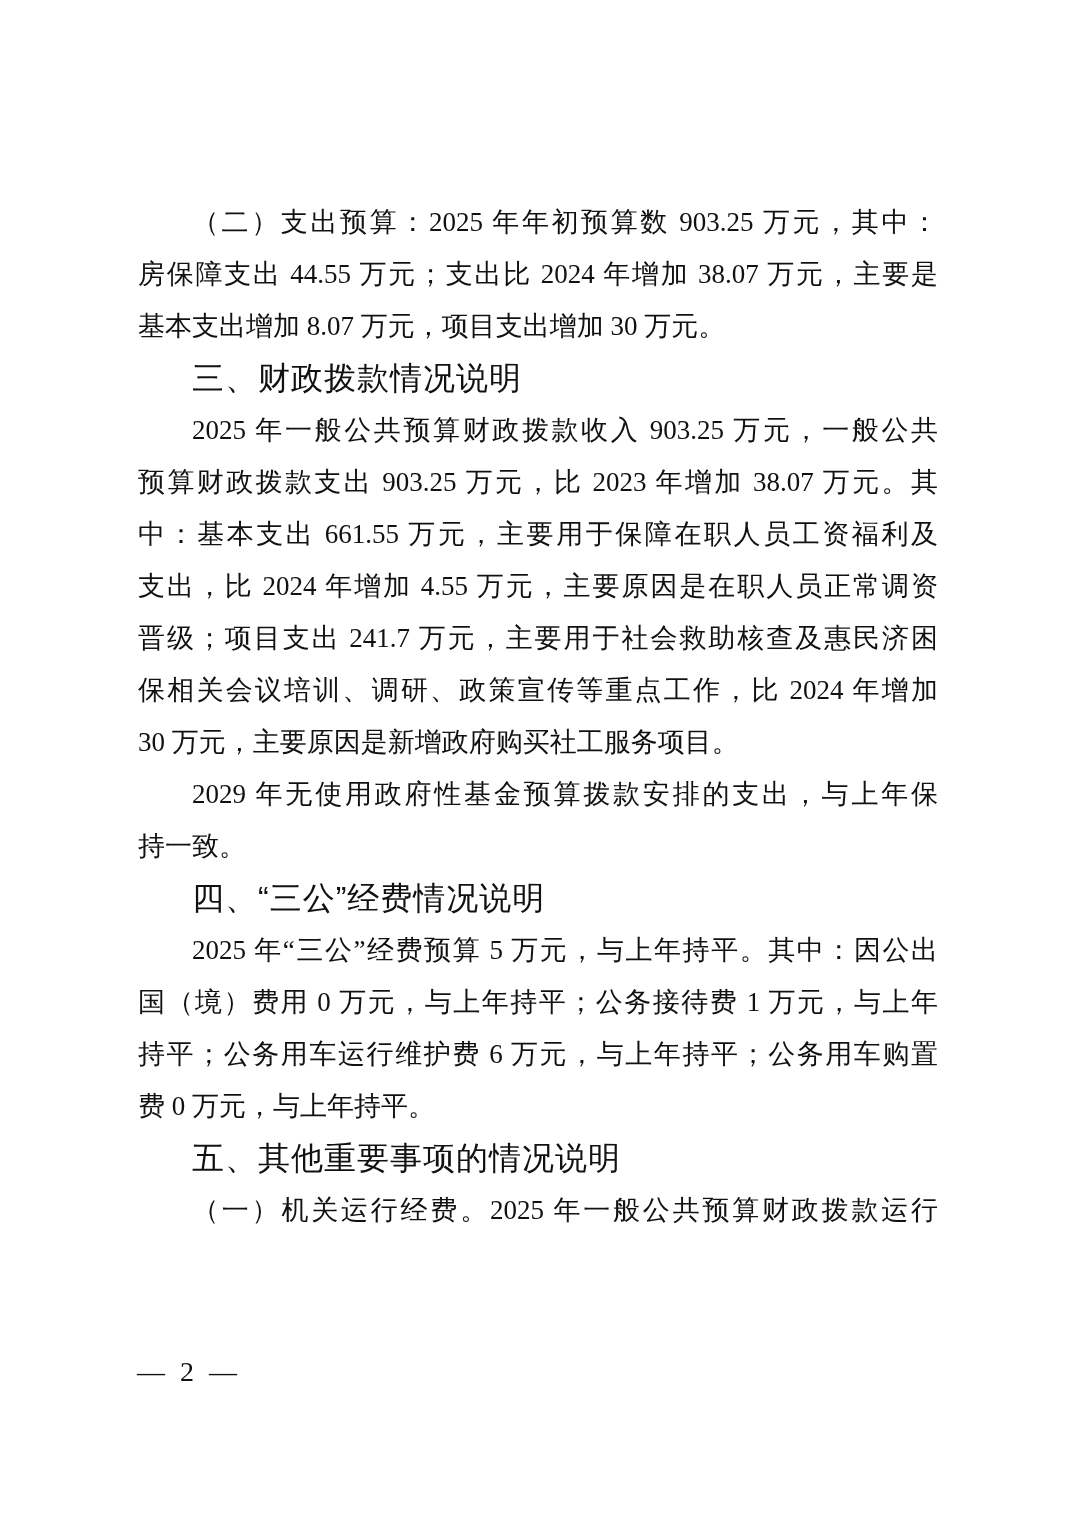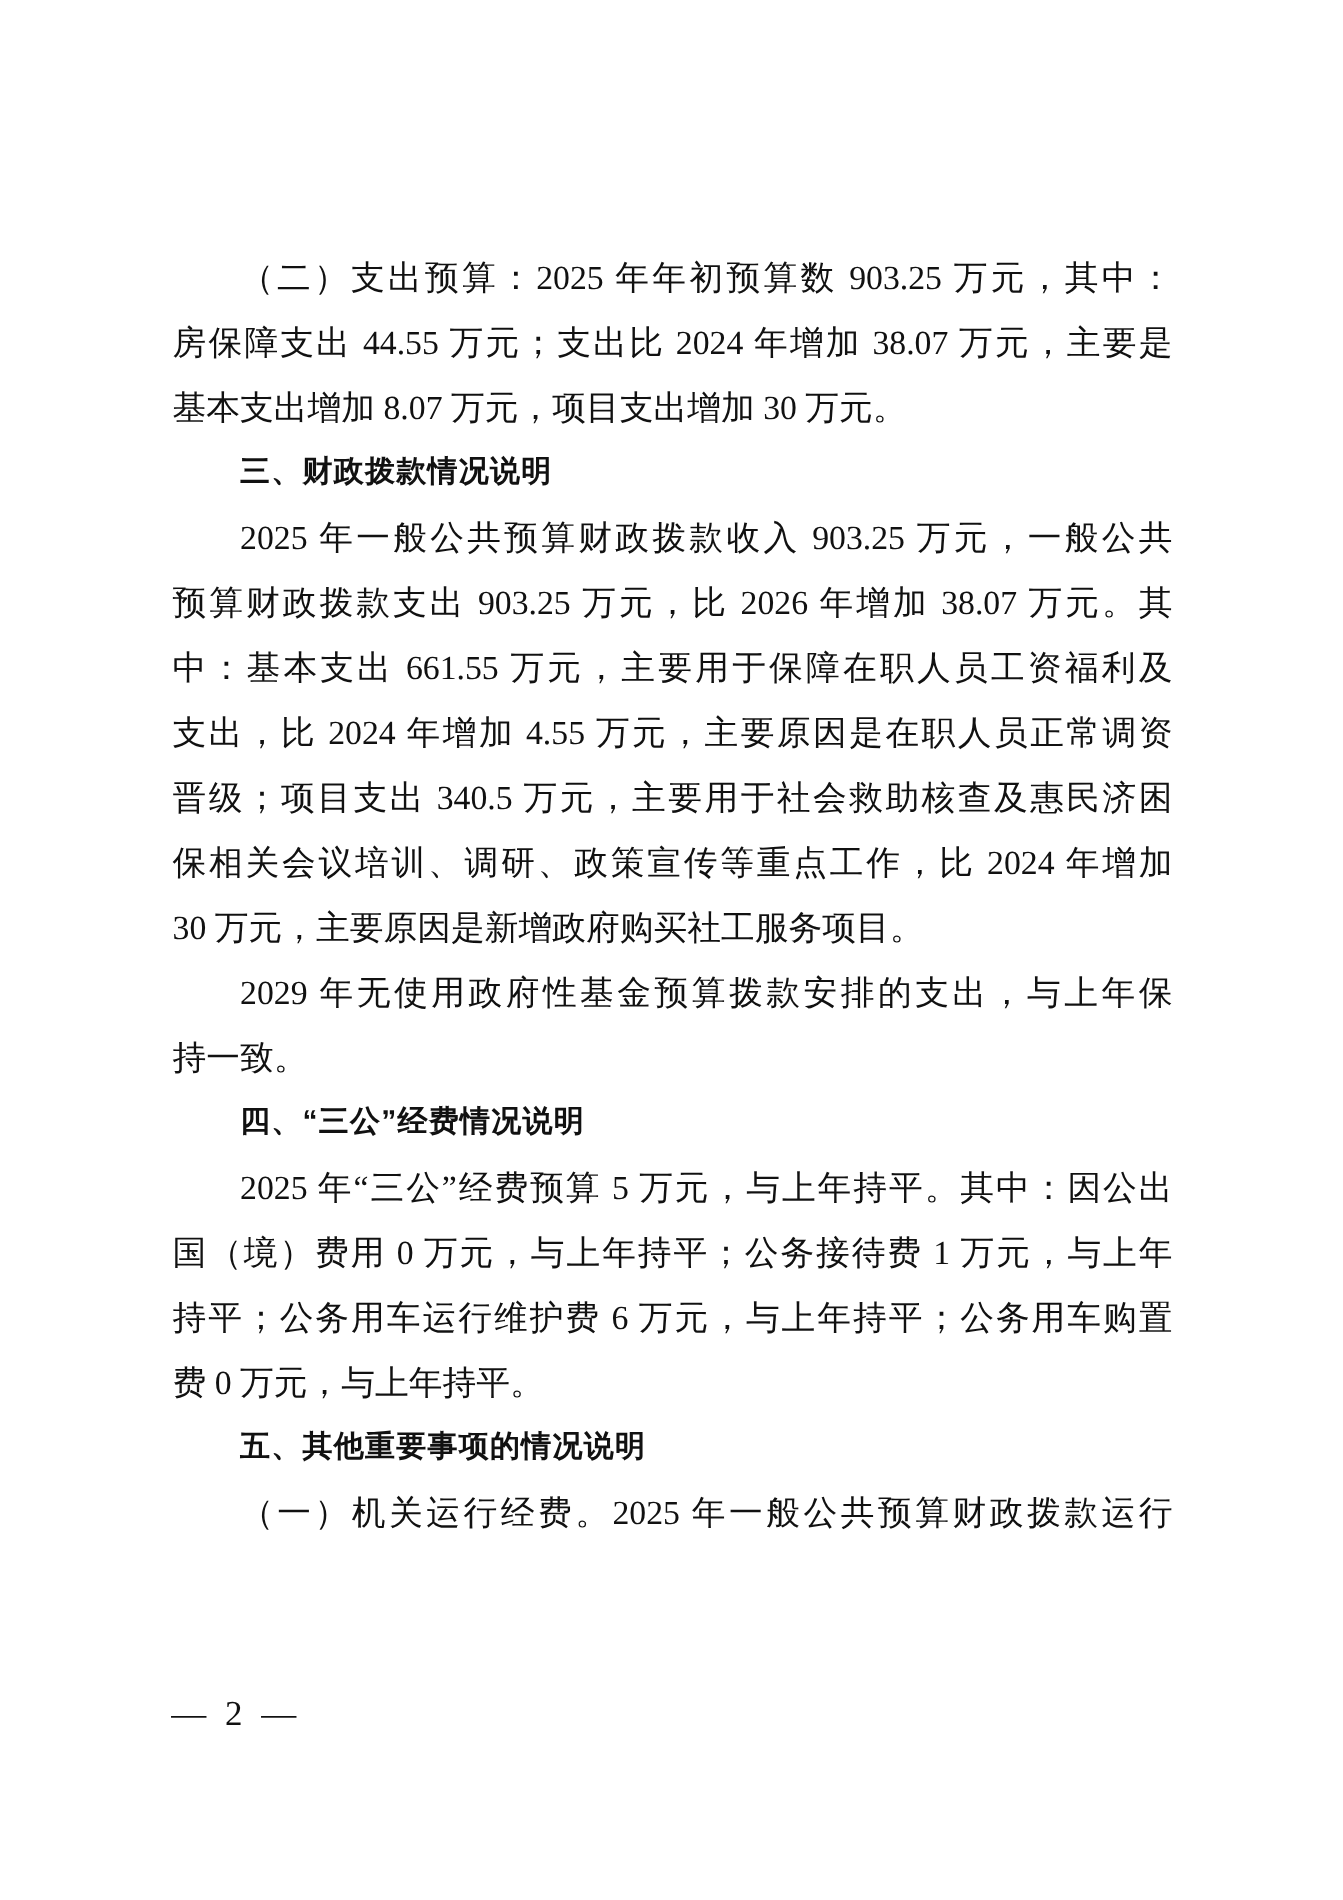--- a/index.html
+++ b/index.html
@@ -38,22 +38,22 @@
   }
   .line.fill {
     text-align-last: justify;
     white-space: normal;
   }
   .line.indent {
     text-indent: 54px;
   }
   .line.heading {
     font-family: "Liberation Sans", "DejaVu Sans", sans-serif;
-    font-weight: 700;
-    font-size: 24px;
+    font-weight: 400;
+    font-size: 32px;
     text-align: left;
     text-align-last: left;
     letter-spacing: 1px;
   }
   .footer {
     position: absolute;
     left: 137px;
     top: 1357px;
     font-size: 28px;
     line-height: 30px;
@@ -68,24 +68,24 @@
 <div class="page">
   <main class="content">
 
     <p class="line fill indent">（二）支出预算：2025 年年初预算数 903.25 万元，其中：</p>
     <p class="line fill">房保障支出 44.55 万元；支出比 2024 年增加 38.07 万元，主要是</p>
     <p class="line">基本支出增加 8.07 万元，项目支出增加 30 万元。</p>
 
     <h2 class="line heading indent">三、财政拨款情况说明</h2>
 
     <p class="line fill indent">2025 年一般公共预算财政拨款收入 903.25 万元，一般公共</p>
-    <p class="line fill">预算财政拨款支出 903.25 万元，比 2026 年增加 38.07 万元。其</p>
+    <p class="line fill">预算财政拨款支出 903.25 万元，比 2023 年增加 38.07 万元。其</p>
     <p class="line fill">中：基本支出 661.55 万元，主要用于保障在职人员工资福利及</p>
     <p class="line fill">支出，比 2024 年增加 4.55 万元，主要原因是在职人员正常调资</p>
-    <p class="line fill">晋级；项目支出 340.5 万元，主要用于社会救助核查及惠民济困</p>
+    <p class="line fill">晋级；项目支出 241.7 万元，主要用于社会救助核查及惠民济困</p>
     <p class="line fill">保相关会议培训、调研、政策宣传等重点工作，比 2024 年增加</p>
     <p class="line">30 万元，主要原因是新增政府购买社工服务项目。</p>
 
     <p class="line fill indent">2029 年无使用政府性基金预算拨款安排的支出，与上年保</p>
     <p class="line">持一致。</p>
 
     <h2 class="line heading indent">四、“三公”经费情况说明</h2>
 
     <p class="line fill indent">2025 年“三公”经费预算 5 万元，与上年持平。其中：因公出</p>
     <p class="line fill">国（境）费用 0 万元，与上年持平；公务接待费 1 万元，与上年</p>

